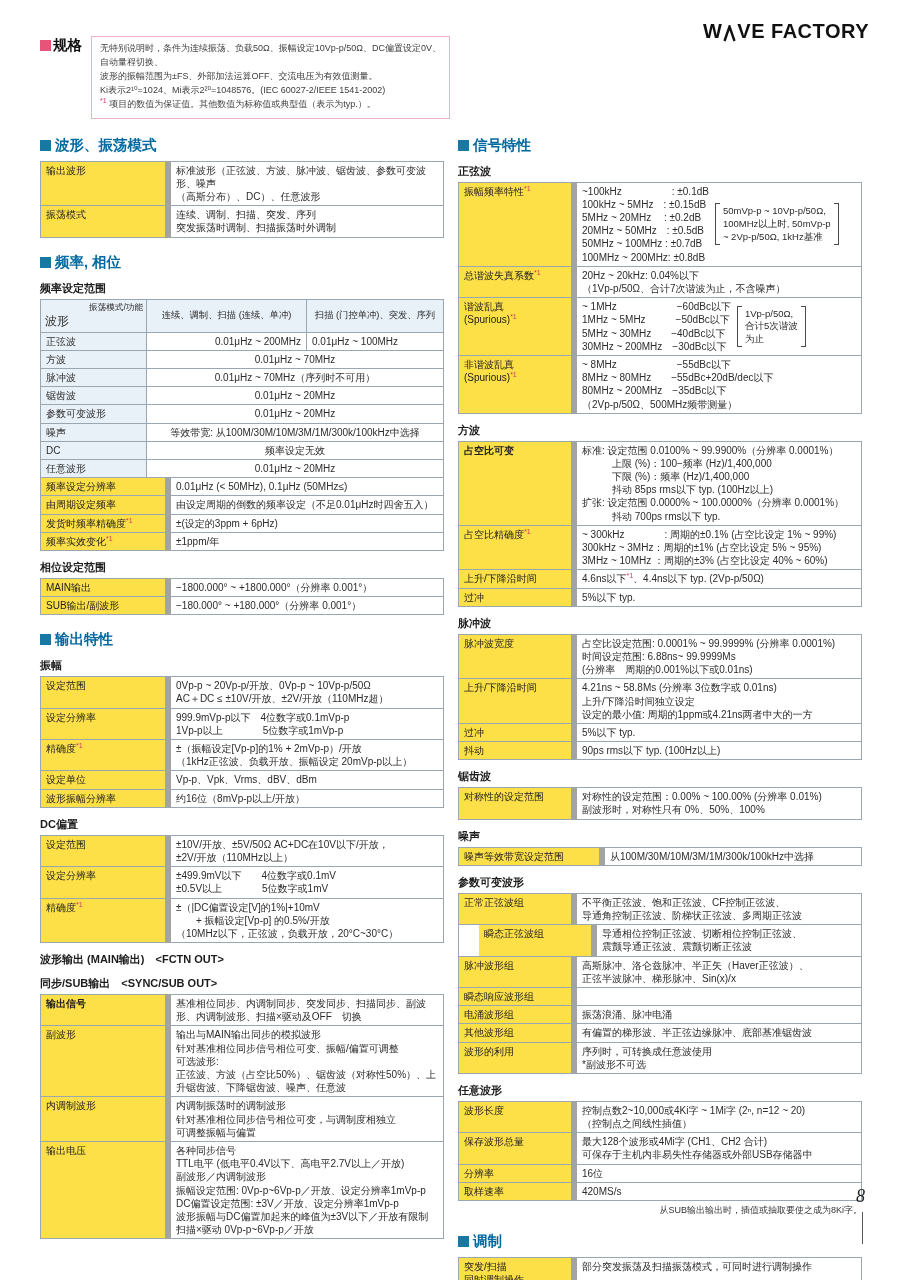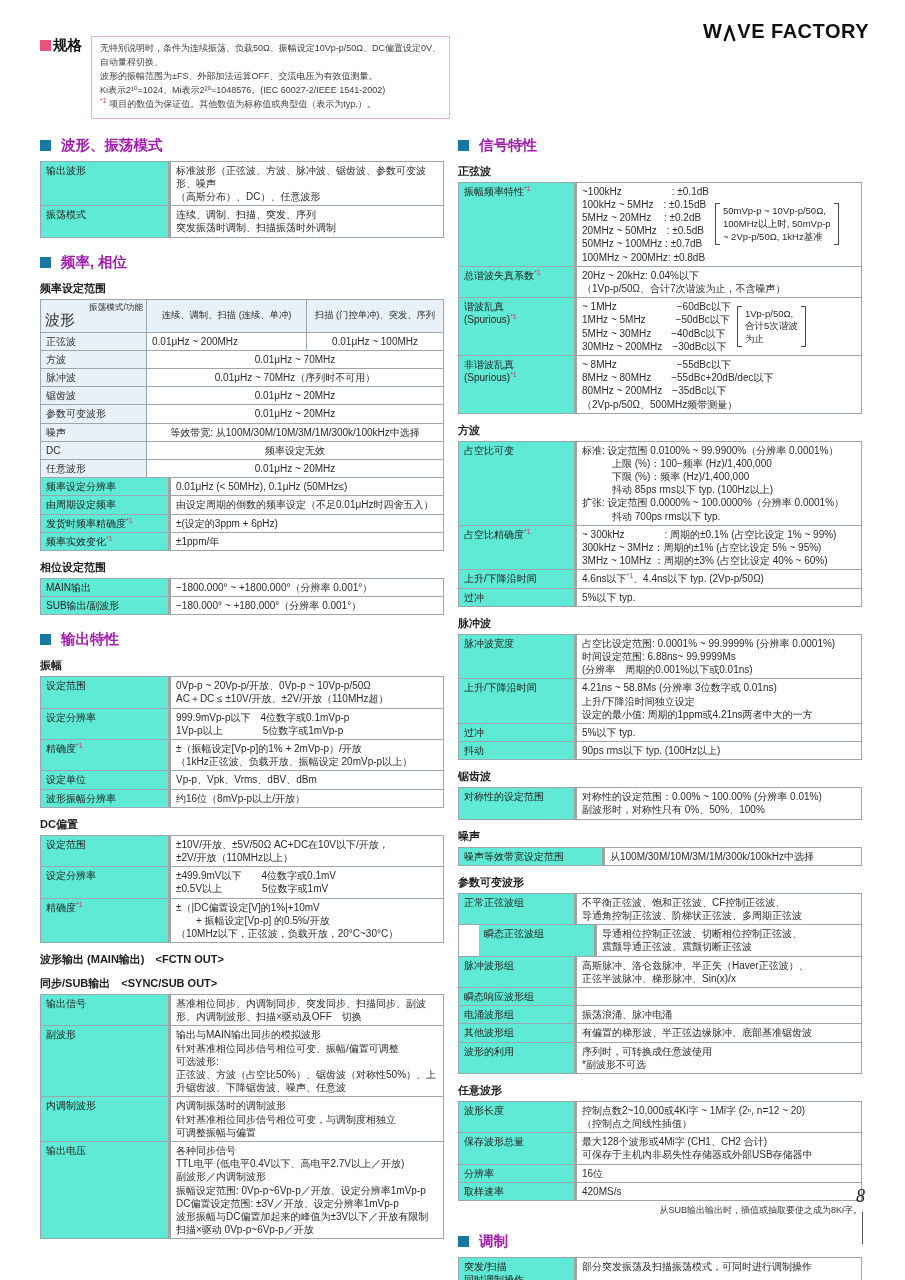--- a/index.html
+++ b/index.html
@@ -12,48 +12,48 @@
   .logo{position:absolute;top:20px;right:36px;font-weight:bold;font-size:20px;letter-spacing:.5px;color:#101010;display:flex;align-items:flex-end}
   .logo svg{display:block;margin:0 1px 1px 1px}
   
   .spec-row{display:flex;align-items:flex-start;gap:9px;margin-top:22px;width:410px}
   .spec-label{font-size:14.5px;font-weight:bold;white-space:nowrap;display:flex;align-items:center;gap:2px;color:#111}
   .spec-label .sq{width:11px;height:11px;background:#e8537a;display:inline-block}
   .spec-box{border:1px solid #efb0c0;padding:5px 8px 6px;font-size:9px;line-height:1.55;color:#3d3d3d;flex:1;white-space:pre-line}
   
   .cols{display:flex;gap:14px;margin-top:2px}
   .col{width:404px;flex:0 0 auto}
-  .h2{color:#a21caf;font-weight:bold;font-size:14.5px;margin:15px 0 6px;display:flex;align-items:center;gap:10px}
+  .h2{color:#0369a1;font-weight:bold;font-size:14.5px;margin:15px 0 6px;display:flex;align-items:center;gap:4px}
   .h2 .sq{width:11px;height:11px;background:#1878a3;display:inline-block;flex:0 0 auto}
   .h3{font-size:11px;font-weight:bold;color:#1c1c1c;margin:9px 0 3px}
   
   .tbl{border:1px solid #9aa7b0;font-size:10px;line-height:1.32;background:#fff}
   .tbl.merge{margin-top:-1px}
   .tr{display:flex;border-top:1px solid #9aa7b0}
   .tbl .tr:first-child{border-top:none}
   .td{padding:2px 5px;box-sizing:border-box}
-  .label{background:#5eead4;border-right:3px solid #a3a3a3;flex:0 0 auto;white-space:pre-line;color:#222}
+  .label{background:#fde047;border-right:6px solid #a3a3a3;flex:0 0 auto;white-space:pre-line;color:#222}
   .value{flex:1 1 auto;white-space:pre-line;min-width:0}
   .value.vflex{display:flex;align-items:center;gap:6px;white-space:normal}
   .vtext{white-space:pre-line;flex:0 1 auto}
   .bracket{position:relative;padding:2px 8px;white-space:pre-line;font-size:9.5px;flex:0 0 auto}
   .bracket::before{content:"";position:absolute;left:0;top:0;bottom:0;width:4px;border:1px solid #4a4a4a;border-right:none}
   .bracket::after{content:"";position:absolute;right:0;top:0;bottom:0;width:4px;border:1px solid #4a4a4a;border-left:none}
   .sup1{color:#d6336c;font-size:7px;vertical-align:super;line-height:0}
   .tnote{font-size:9px;color:#333;text-align:right;margin-top:3px}
   
   .fhead .td{background:#e9f1f8;font-size:9.3px;display:flex;align-items:center;justify-content:center;text-align:center;white-space:nowrap}
   .flabel{width:106px;flex:0 0 106px;background:#e9f1f8;border-right:1px solid #9aa7b0;text-align:left;padding:2px 5px}
-  .fc1{width:160px;flex:0 0 160px;border-right:1px solid #9aa7b0;text-align:left}
-  .fc2{flex:1 1 auto;text-align:center}
+  .fc1{width:160px;flex:0 0 160px;border-right:1px solid #9aa7b0;text-align:right}
+  .fc2{flex:1 1 auto;text-align:left}
   .fspan{flex:1 1 auto;text-align:center}
   .diag{position:relative;height:32px;padding:0;background-color:#e9f1f8;justify-content:flex-start !important;
         background-image:linear-gradient(to bottom right,transparent 49.3%,#9aa7b0 49.3%,#9aa7b0 50.7%,transparent 50.7%)}
   .dtop{position:absolute;top:2px;right:3px;font-size:8.6px}
-  .dbot{position:absolute;bottom:2px;left:4px;font-size:15px}
+  .dbot{position:absolute;bottom:2px;left:4px;font-size:12px}
   
   .pageno{position:absolute;right:40px;top:1186px;font-family:"Liberation Serif","DejaVu Serif",serif;font-style:italic;font-size:18px;color:#222}
   .pagetick{position:absolute;right:42px;top:1212px;width:1px;height:32px;background:#555}
 </style>
 </head>
 <body>
 
 <div class="page">
 
   <div class="logo">
@@ -216,21 +216,21 @@
             <div class="td label" style="flex-basis: 130px; width: 130px;">精确度<sup class="sup1">*1</sup></div>
             <div class="td value">±（|DC偏置设定[V]的1%|+10mV
 　　+ 振幅设定[Vp-p] 的0.5%/开放
 （10MHz以下，正弦波，负载开放，20°C~30°C）</div>
           </div>
         </div>
         <div class="h3">波形输出 (MAIN输出)　&lt;FCTN OUT&gt;</div>
         <div class="h3">同步/SUB输出　&lt;SYNC/SUB OUT&gt;</div>
         <div class="tbl">
           <div class="tr">
-            <div class="td label" style="flex-basis: 130px; width: 130px;">输出信号</div>
+            <div class="td label" style="flex-basis: 130px; width: 130px; font-weight: bold;">输出信号</div>
             <div class="td value">基准相位同步、内调制同步、突发同步、扫描同步、副波形、内调制波形、扫描×驱动及OFF　切换</div>
           </div>
           <div class="tr">
             <div class="td label" style="flex-basis: 130px; width: 130px;">副波形</div>
             <div class="td value">输出与MAIN输出同步的模拟波形
 针对基准相位同步信号相位可变、振幅/偏置可调整
 可选波形:
 正弦波、方波（占空比50%）、锯齿波（对称性50%）、上升锯齿波、下降锯齿波、噪声、任意波</div>
           </div>
           <div class="tr">
@@ -295,21 +295,21 @@
 (Spurious)<sup class="sup1">*1</sup></div>
             <div class="td value">~ 8MHz　　　　　　−55dBc以下
 8MHz ~ 80MHz　　−55dBc+20dB/dec以下
 80MHz ~ 200MHz　−35dBc以下
 （2Vp-p/50Ω、500MHz频带测量）</div>
           </div>
         </div>
         <div class="h3">方波</div>
         <div class="tbl">
           <div class="tr">
-            <div class="td label" style="flex-basis: 118px; width: 118px;">占空比可变</div>
+            <div class="td label" style="flex-basis: 118px; width: 118px; font-weight: bold;">占空比可变</div>
             <div class="td value">标准: 设定范围 0.0100% ~ 99.9900%（分辨率 0.0001%）
 　　　上限 (%)：100−频率 (Hz)/1,400,000
 　　　下限 (%)：频率 (Hz)/1,400,000
 　　　抖动 85ps rms以下 typ. (100Hz以上)
 扩张: 设定范围 0.0000% ~ 100.0000%（分辨率 0.0001%）
 　　　抖动 700ps rms以下 typ.</div>
           </div>
           <div class="tr">
             <div class="td label" style="flex-basis: 118px; width: 118px;">占空比精确度<sup class="sup1">*1</sup></div>
             <div class="td value">~ 300kHz　　　　: 周期的±0.1% (占空比设定 1% ~ 99%)

